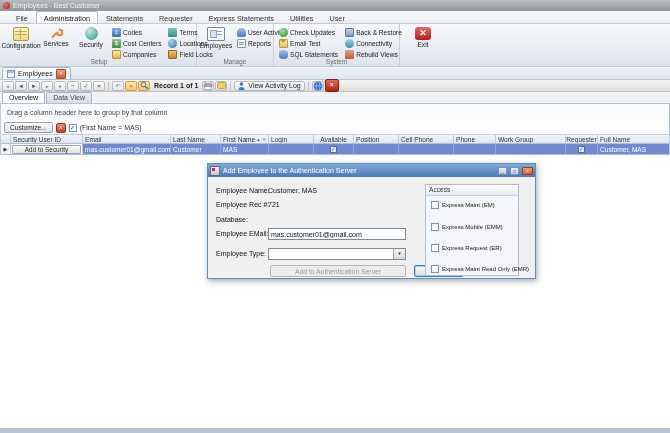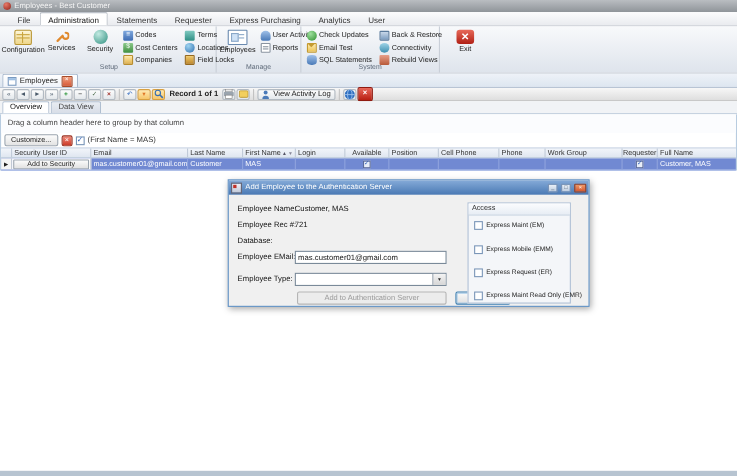--- a/index.html
+++ b/index.html
@@ -162,22 +162,22 @@
 <div class="titlebar">
   <span class="app-icon"></span>
   <span class="title-text">Employees - Best Customer</span>
 </div>
 
 <div class="tabrow">
   <span class="rtab">File</span>
   <span class="rtab active">Administration</span>
   <span class="rtab">Statements</span>
   <span class="rtab">Requester</span>
-  <span class="rtab">Express Purchasing</span>
-  <span class="rtab">Analytics</span>
+  <span class="rtab">Express Statements</span>
+  <span class="rtab">Utilities</span>
   <span class="rtab">User</span>
 </div>
 
 <div class="ribbon">
 
   <div class="rgroup" style="left:2px;width:195px">
     <div class="rg-content">
       <div class="bigbtn">
         <span class="ic-config"></span>
         <span>Configuration</span>

